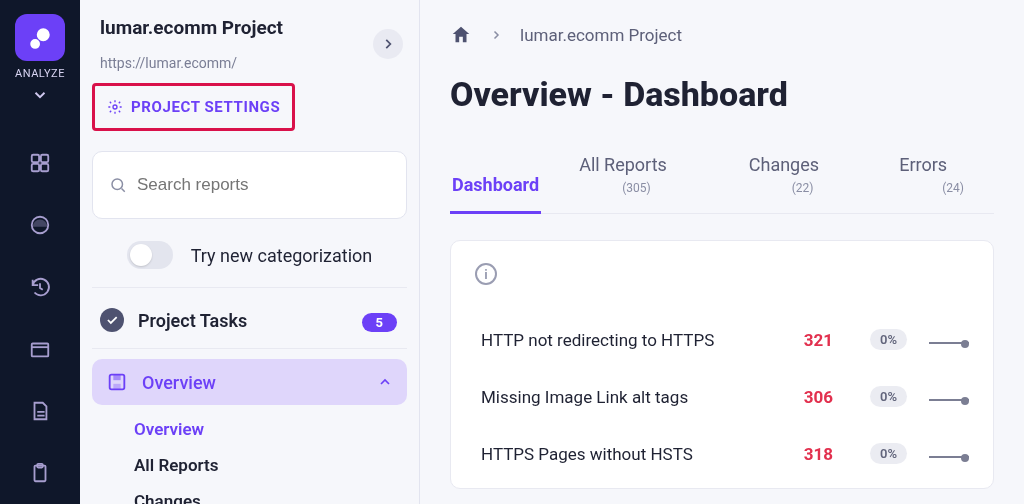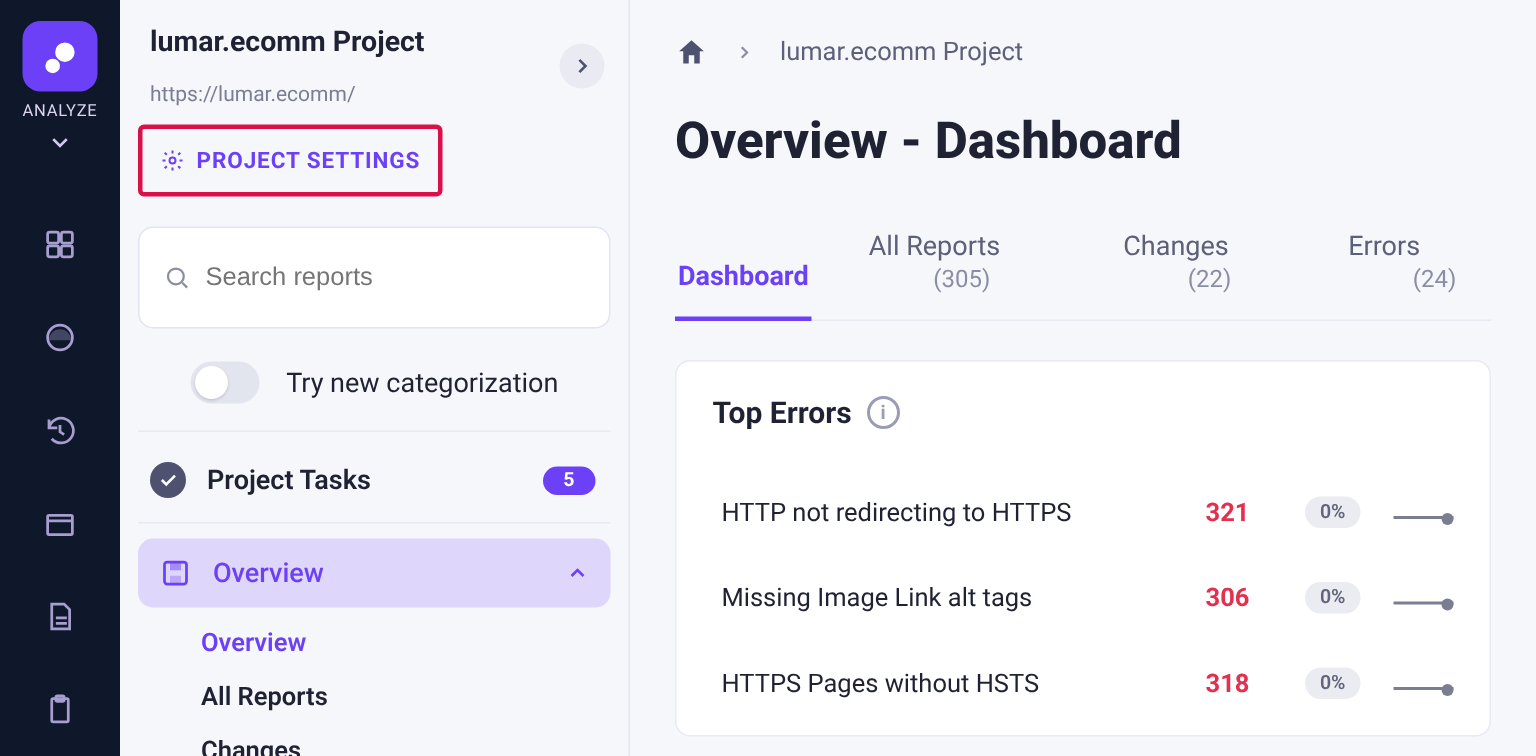--- a/index.html
+++ b/index.html
@@ -56,21 +56,21 @@
 
   .new-cat {
     display: flex; align-items: center; gap: 18px;
     padding: 8px 8px 18px 8px; border-bottom: 1px solid #e8e9f1; margin-bottom: 10px;
     font-size: 18px; color: #1f2233; justify-content: center;
   }
   .switch { width: 46px; height: 28px; border-radius: 16px; background: #e3e5ee; position: relative; }
   .switch::after { content: ""; position: absolute; width: 22px; height: 22px; border-radius: 50%; background: #fff; left: 3px; top: 3px; box-shadow: 0 1px 2px rgba(0,0,0,.15); }
 
   .tasks-row {
-    display: flex; align-items: center; justify-content: space-between;
+    display: flex; align-items: flex-end; justify-content: space-between;
     padding: 10px 10px 16px 8px; border-bottom: 1px solid #e8e9f1; margin-bottom: 10px;
   }
   .tasks-row .left { display: flex; align-items: center; gap: 14px; font-size: 18px; font-weight: 600; color: #1f2233; }
   .check-circle { width: 24px; height: 24px; border-radius: 50%; background: #4e5270; display: flex; align-items: center; justify-content: center; color: #fff; }
   .badge-pill { background: #6c40f7; color: #fff; font-size: 13px; font-weight: 700; padding: 2px 14px; border-radius: 999px; }
 
   .nav-group { background: #dfd6fb; border-radius: 10px; padding: 12px 14px; display: flex; align-items: center; justify-content: space-between; color: #6c40f7; font-size: 18px; font-weight: 500; gap: 14px; }
   .nav-group .left { display: flex; align-items: center; gap: 14px; }
   .subnav { padding: 14px 0 0 42px; display: flex; flex-direction: column; gap: 16px; font-size: 17px; }
   .subnav .item { color: #1f2233; font-weight: 600; }
@@ -79,21 +79,21 @@
 
   
   .main { flex: 1; padding: 24px 30px 0 30px; overflow: hidden; }
   .breadcrumb { display: flex; align-items: center; gap: 18px; color: #5d6079; font-size: 17px; margin-bottom: 28px; }
   .breadcrumb .home { color: #4e5270; }
   .h1 { font-size: 34px; font-weight: 800; color: #1f2233; margin-bottom: 40px; }
 
   .tabs { display: flex; gap: 36px; border-bottom: 1px solid #e8e9f1; font-size: 18px; color: #5d6079; }
   .tab { padding: 0 2px 16px 2px; cursor: pointer; }
   .tab.active { color: #6c40f7; font-weight: 700; border-bottom: 3px solid #6c40f7; margin-bottom: -1px; margin-top: 20px; }
-  .tab .count { color: #8a8ea4; font-size: 16px; margin-left: 43px; }
+  .tab .count { color: #8a8ea4; font-size: 12px; margin-left: 43px; }
 
   .panel { background: #fff; border: 1px solid #e8e9f1; border-radius: 10px; margin-top: 26px; padding: 22px 24px 0 24px; }
   .panel-title { display: flex; align-items: center; gap: 10px; font-size: 20px; font-weight: 700; margin-bottom: 32px; }
   .info-circ { width: 22px; height: 22px; border-radius: 50%; border: 2px solid #9a9db2; color: #9a9db2; display: flex; align-items: center; justify-content: center; font-size: 13px; font-weight: 700; }
 
   .err-row { display: flex; align-items: center; gap: 22px; padding: 12px 0 24px 6px; font-size: 17px; }
   .err-label { color: #1f2233; width: 340px; }
   .err-count { color: #e2304e; font-weight: 700; width: 50px; }
   .err-pct { background: #ebecf2; color: #62657c; font-size: 13px; font-weight: 600; padding: 3px 10px; border-radius: 999px; }
   .spark { height: 8px; border-bottom: 2px solid #7b7e93; position: relative; flex: 1; min-width: 40px; }
@@ -243,21 +243,20 @@
 
     <div class="tabs">
       <div class="tab active"><span>Dashboard</span></div>
       <div class="tab"><span>All Reports</span> <span class="count">(305)</span></div>
       <div class="tab"><span>Changes</span> <span class="count">(22)</span></div>
       <div class="tab"><span>Errors</span> <span class="count">(24)</span></div>
     </div>
 
     <section class="panel">
       <div class="panel-title">
-        <span>Top Errors</span>
         <span class="info-circ">i</span>
       </div>
 
       <div class="err-row">
         <div class="err-label">HTTP not redirecting to HTTPS</div>
         <div class="err-count">321</div>
         <div class="err-pct">0%</div>
         <div class="spark"></div>
       </div>
       <div class="err-row">

